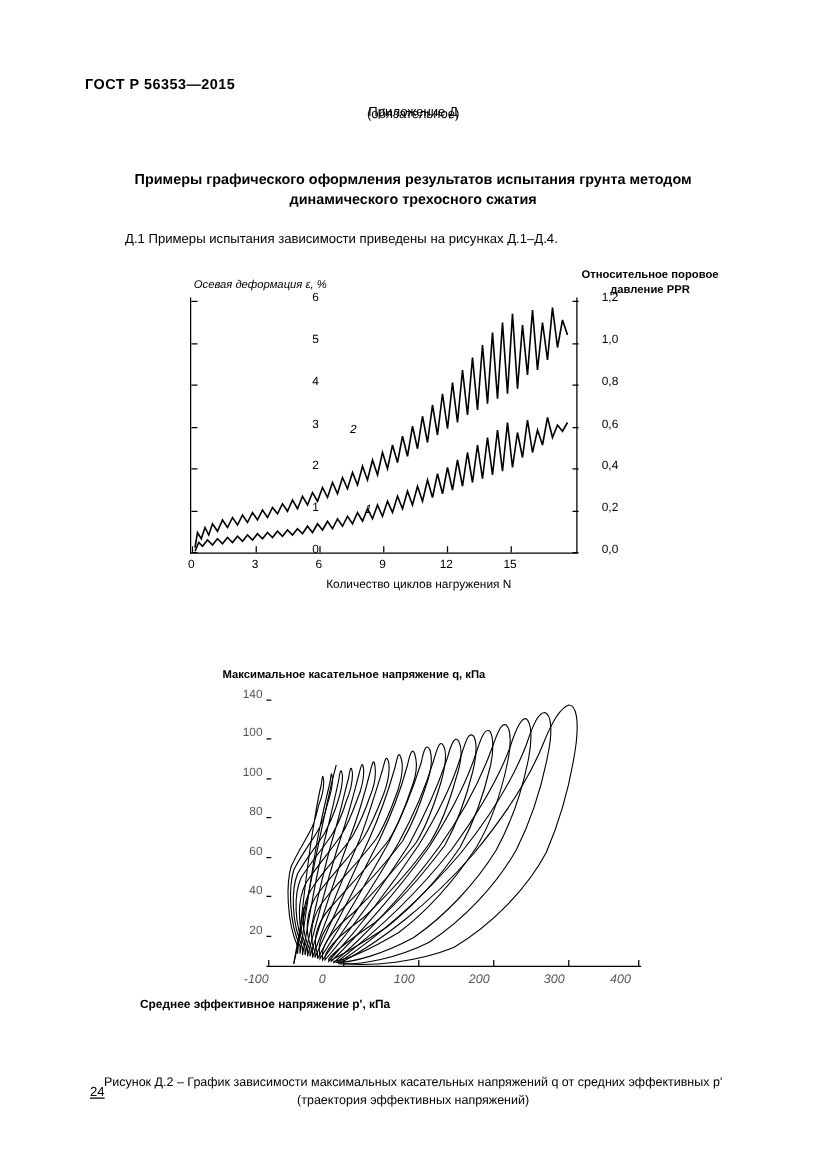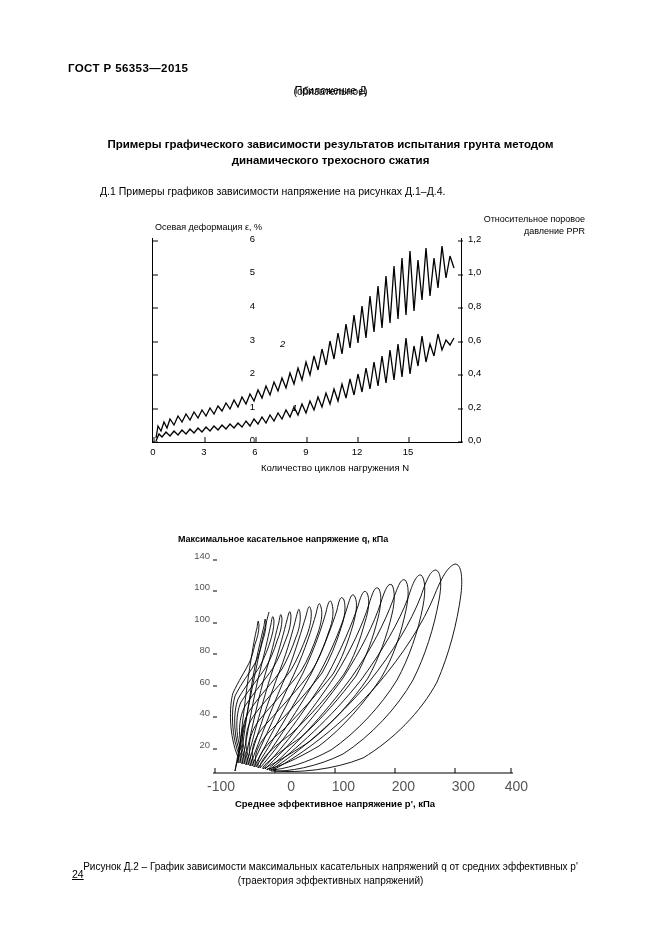--- a/index.html
+++ b/index.html
@@ -67,28 +67,29 @@
     left: 100px;
     top: 210px;
     width: 470px;
     height: 265px;
   }
   .fig1-ylabel-left {
     position: absolute;
     left: 55px;
     top: 12px;
     font-size: 9px;
+    font-style: italic;
   }
   .fig1-ylabel-right {
     position: absolute;
     left: 355px;
     top: 3px;
     font-size: 9px;
-    font-weight: normal;
-    text-align: right;
+    font-weight: bold;
+    text-align: center;
     line-height: 12px;
     width: 130px;
   }
   .plot1 {
     position: absolute;
     left: 52px;
     top: 28px;
     width: 310px;
     height: 205px;
     border-left: 1.2px solid #000;
@@ -100,21 +101,21 @@
     position: absolute;
     right: 315px;
     font-size: 9.5px;
     text-align: right;
     width: 40px;
   }
   .ytick-r {
     position: absolute;
     left: 368px;
     font-size: 9.5px;
-    text-align: left;
+    text-align: center;
     width: 40px;
   }
   .xtick1 {
     position: absolute;
     top: 236px;
     font-size: 9.5px;
     text-align: center;
     width: 30px;
   }
   .fig1-xlabel {
@@ -167,31 +168,31 @@
     position: absolute;
     left: 70px;
     font-size: 9.5px;
     width: 40px;
     text-align: right;
     color: #555;
   }
   .xtick2 {
     position: absolute;
     top: 248px;
-    font-size: 14px;
-    text-align: right;
+    font-size: 10px;
+    text-align: left;
     width: 40px;
     color: #555;
+    font-style: italic;
   }
   .fig2-xlabel {
     position: absolute;
-    left: 0;
+    left: 12px;
     width: 470px;
     top: 268px;
-    text-align: center;
     font-size: 9.5px;
     font-weight: bold;
   }
   .cap2 {
     left: 70px;
     width: 521px;
     top: 860px;
   }
   .page-num {
     position: absolute;
@@ -204,23 +205,23 @@
 </head>
 <body>
 
 <div class="page">
 
   <div class="std-header">ГОСТ Р 56353—2015</div>
 
   <div class="annex-title">Приложение Д</div>
   <div class="annex-sub">(обязательное)</div>
 
-  <div class="main-title">Примеры графического зависимости результатов испытания грунта методом динамического трехосного сжатия</div>
-
-  <div class="para">Д.1 Примеры графиков зависимости напряжение на рисунках Д.1–Д.4.</div>
+  <div class="main-title">Примеры графического оформления результатов испытания грунта методом динамического трехосного сжатия</div>
+
+  <div class="para">Д.1 Примеры испытания зависимости приведены на рисунках Д.1–Д.4.</div>
 
   <div class="fig1">
 
     <div class="fig1-ylabel-left">Осевая деформация ε, %</div>
     <div class="fig1-ylabel-right">Относительное поровое давление PPR</div>
 
     <div class="ytick-l" style="top:23px">6</div>
     <div class="ytick-l" style="top:56px">5</div>
     <div class="ytick-l" style="top:90px">4</div>
     <div class="ytick-l" style="top:124px">3</div>

